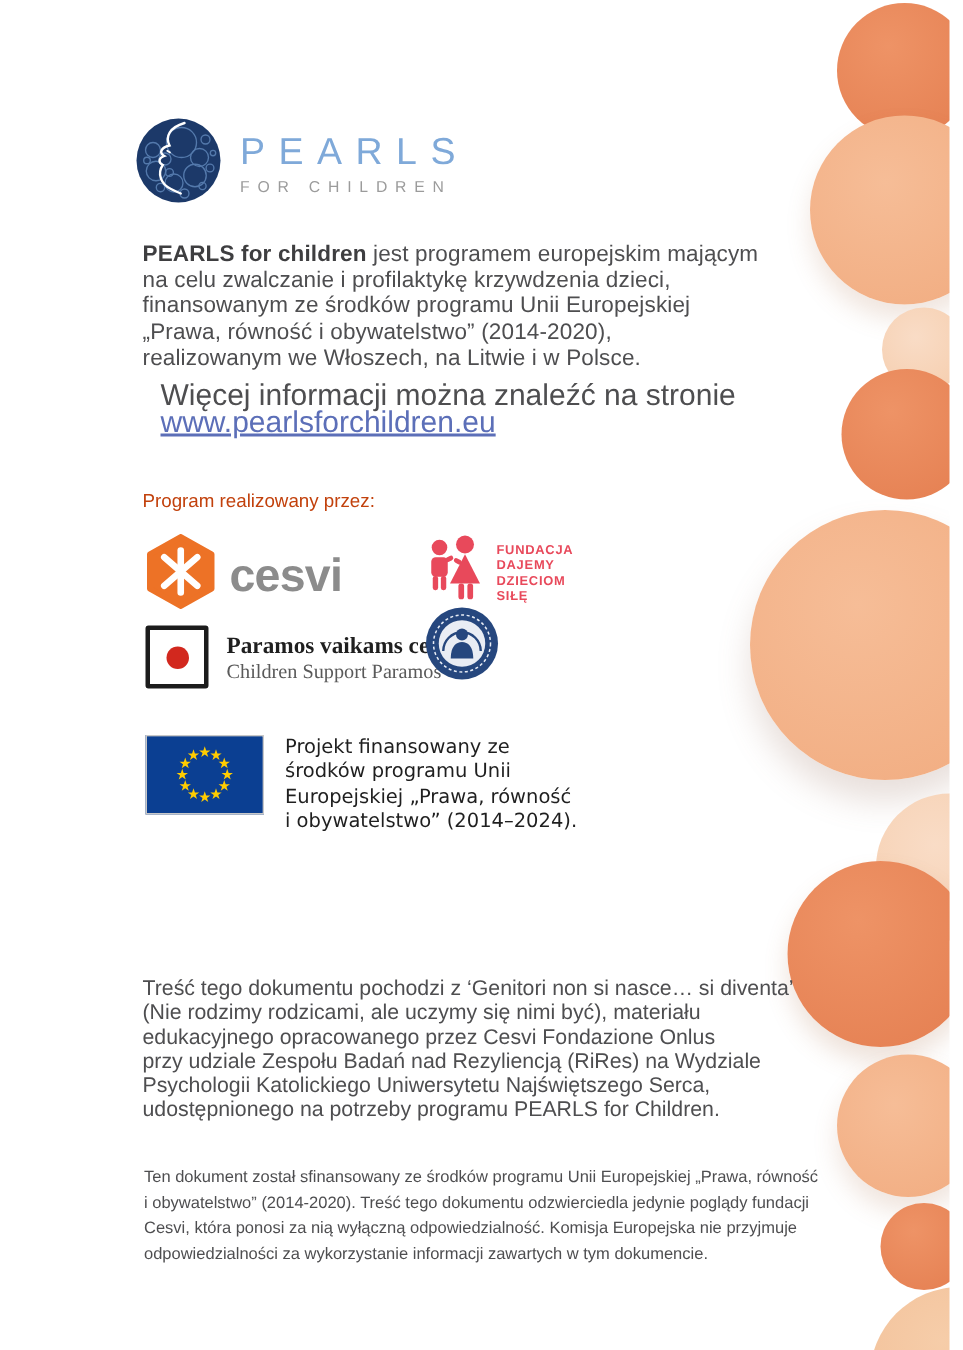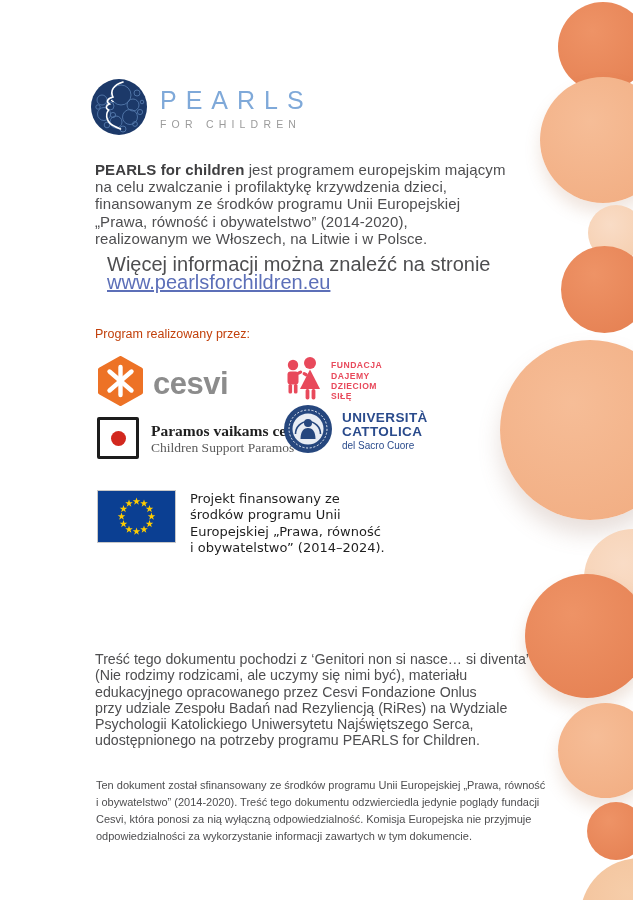--- a/index.html
+++ b/index.html
@@ -176,25 +176,20 @@
     <span>
       <svg width="50" height="50" viewBox="0 0 50 50">
         <circle cx="25" cy="25" r="24" fill="#26477e"></circle>
         <circle cx="25" cy="25" r="19" fill="none" stroke="#e9eef6" stroke-width="1" stroke-dasharray="2 1.7"></circle>
         <circle cx="25" cy="25" r="15.5" fill="#e9edf4"></circle>
         <path d="M12.5,30 a12.5,12.5 0 0 1 25,0" fill="none" stroke="#26477e" stroke-width="1.6"></path>
         <circle cx="25" cy="19" r="4" fill="#26477e"></circle>
         <path d="M17.5,35 C17.5,27 21,24 25,24 C29,24 32.5,27 32.5,35 Z" fill="#26477e"></path>
       </svg>
     </span>
-    <span>
-      <div class="catt-line">UNIVERSITÀ</div>
-      <div class="catt-line">CATTOLICA</div>
-      <div class="catt-sub">del Sacro Cuore</div>
-    </span>
   </div>
 
   <div class="eu">
     <span class="eu-flag">
       <svg width="77" height="51" viewBox="0 0 77 51">
         <rect width="77" height="51" fill="#0b3f92"></rect>
         <defs>
           <path id="st" d="M0,-4 L0.94,-1.24 L3.8,-1.24 L1.47,0.47 L2.35,3.24 L0,1.53 L-2.35,3.24 L-1.47,0.47 L-3.8,-1.24 L-0.94,-1.24 Z" fill="#ffcc00"></path>
         </defs>
         <use href="#st" transform="translate(38.5,10.5)"></use>

